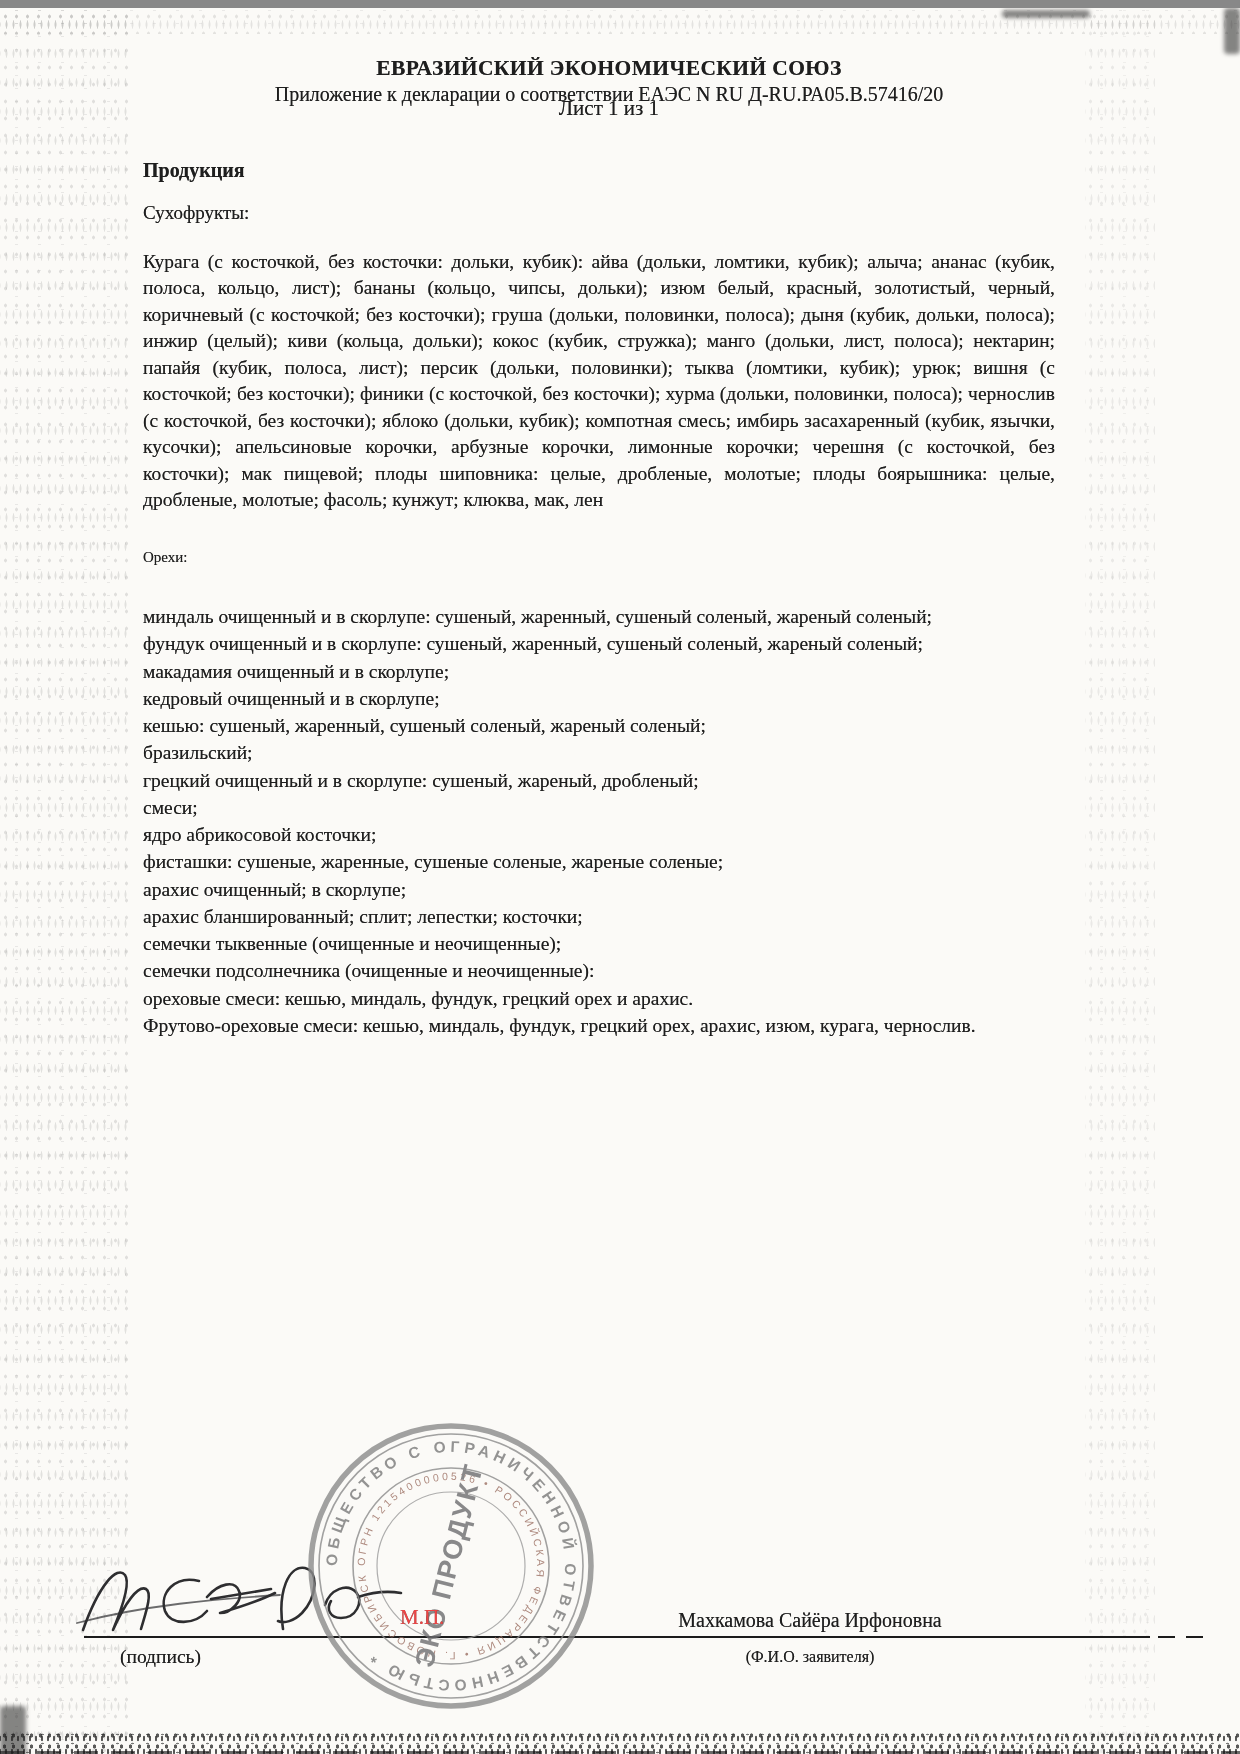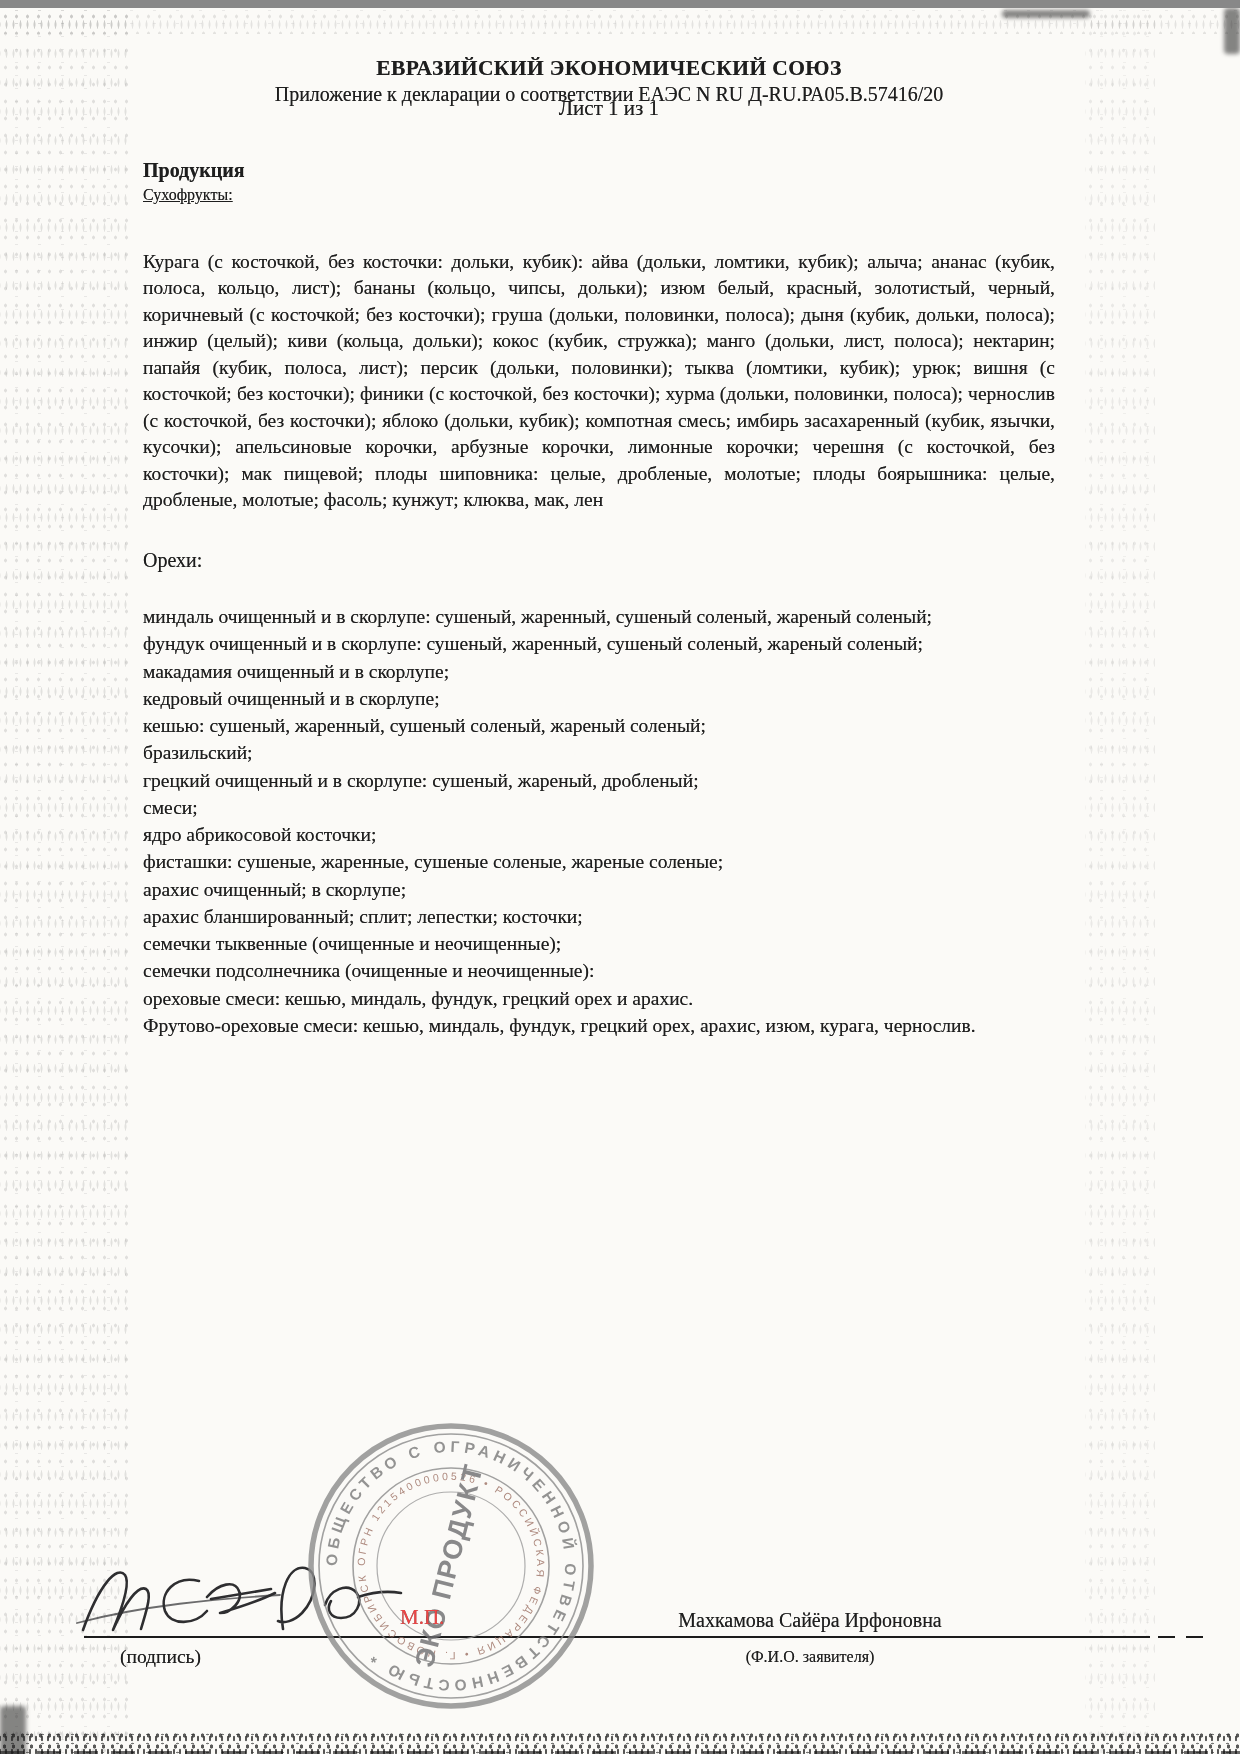--- a/index.html
+++ b/index.html
@@ -8,23 +8,23 @@
     background:#fbfaf7;overflow:hidden;
     font-family:"Liberation Serif","DejaVu Serif",serif;color:#1e1e1e;
   }
   .abs{position:absolute;}
   .scan-text{text-shadow:0 0 .5px rgba(25,25,25,.65);}
   .center-line{left:14px;width:1190px;text-align:center;}
   .h1{top:48px;font-size:21.5px;letter-spacing:.4px;font-weight:600;}
   .h2{top:75px;font-size:20px;}
   .h3{top:88px;font-size:21px;}
   .sec-title{left:143px;top:151px;font-size:20px;font-weight:bold;}
-  .sec-sub{left:143px;top:178px;font-size:16px;text-decoration:underline;}
+  .sec-sub{left:143px;top:194px;font-size:19px;}
   .para{left:143px;top:241px;width:912px;font-size:19.5px;line-height:26.45px;text-align:justify;}
-  .nuts-title{left:143px;top:541px;font-size:20px;text-align:center;}
+  .nuts-title{left:143px;top:541px;font-size:15px;text-align:center;}
   .nuts-list{left:143px;top:595px;width:1000px;font-size:19.5px;line-height:27.25px;}
   .rule{position:absolute;height:2px;background:#1b1b1b;}
   .rule-dashes{position:absolute;height:2px;
     background:repeating-linear-gradient(90deg,#1b1b1b 0 17px,transparent 17px 28px);}
   .cap-sign{left:120px;top:1638px;width:200px;text-align:left;font-size:19.5px;}
   .mp{left:400px;top:1597px;font-size:21px;color:#ef4444;z-index:6;}
   .fio-name{left:600px;top:1601px;width:420px;text-align:center;font-size:20px;}
   .cap-fio{left:600px;top:1640px;width:420px;text-align:center;font-size:16px;}
   .noise{position:absolute;pointer-events:none;
     background-image:

